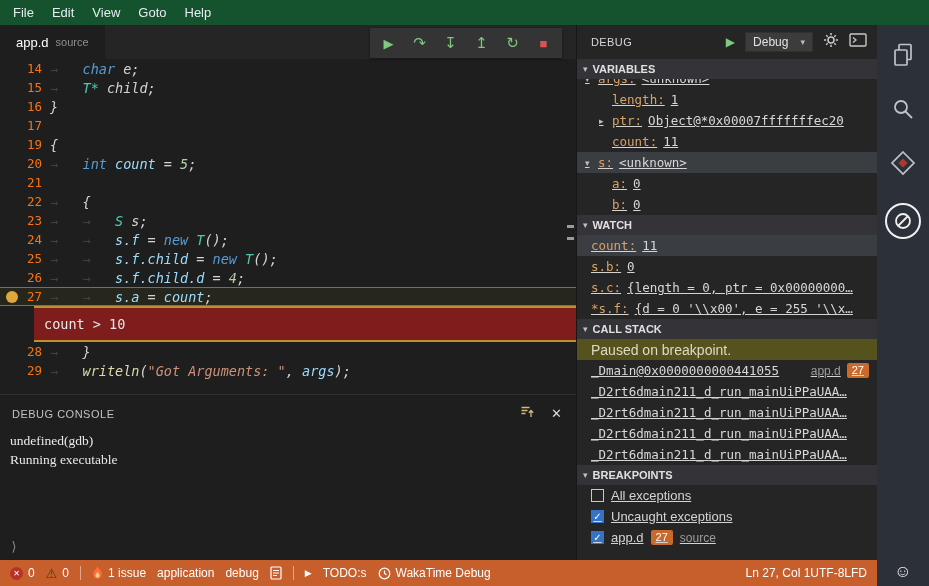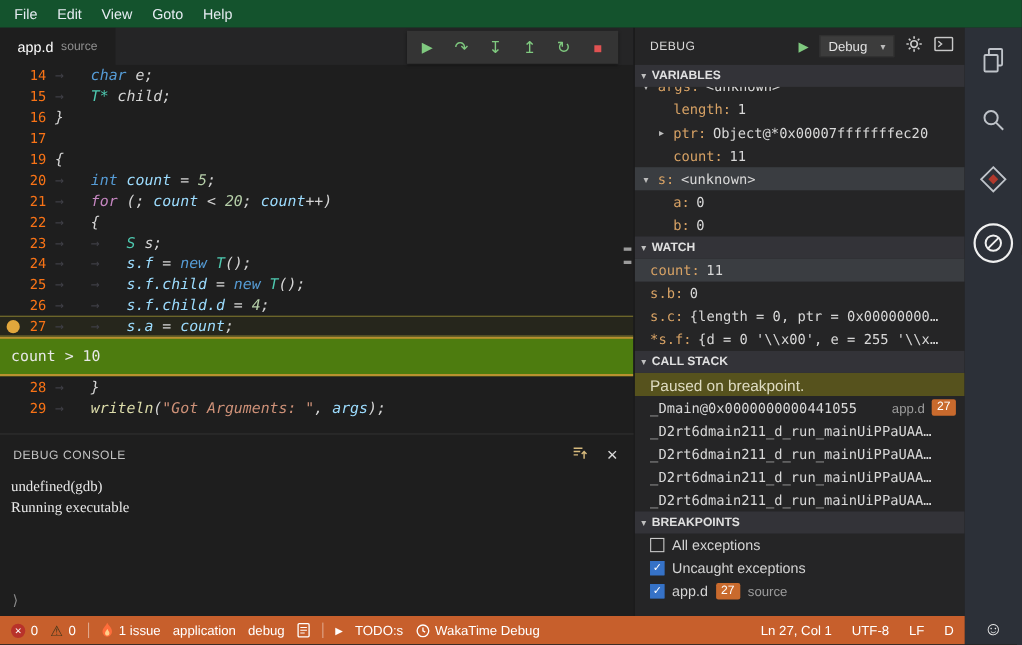--- a/index.html
+++ b/index.html
@@ -18,21 +18,21 @@
   .ab-icon { width:28px; height:28px; display:flex; align-items:center; justify-content:center; opacity:.9; }
   .ab-active { width:36px; height:36px; border:2px solid #f0f0f0; border-radius:50%;
                display:flex; align-items:center; justify-content:center; }
   .ab-smiley { position:absolute; bottom:4px; left:0; width:52px; text-align:center; color:#ececec; font-size:17px; }
 
   
   .statusbar { position:absolute; bottom:0; left:0; width:877px; height:26px; background:#c75f2c;
                display:flex; align-items:center; padding:0 10px; gap:11px; color:#fff; font-size:12px; z-index:25; white-space:nowrap; }
   .sb-item { display:inline-flex; align-items:center; gap:5px; }
   .sb-sep { width:1px; height:14px; background:rgba(255,255,255,.45); }
-  .sb-right { margin-left:auto; display:inline-flex; gap:18px; }
+  .sb-right { margin-left:auto; display:inline-flex; }
   .err-ic { width:13px; height:13px; border-radius:50%; background:#b8322a; color:#fff; font-size:8px;
             display:inline-flex; align-items:center; justify-content:center; font-weight:bold; }
   .warn-ic { color:#44371c; font-size:13px; line-height:1; }
   .play-ic { font-size:9px; }
 
   
   .editor { position:absolute; top:25px; left:0; width:576px; height:535px; background:#1e1e1e; }
   .tabbar { position:relative; height:34px; background:#252526; }
   .tab { display:inline-flex; height:34px; align-items:center; gap:7px; padding:0 16px; background:#1e1e1e; }
   .tab-title { color:#fff; font-size:13px; }
@@ -45,22 +45,22 @@
 
   .code { position:absolute; top:34px; left:0; width:576px; height:501px;
           font-family:"DejaVu Sans Mono",monospace; font-size:13.5px; overflow:hidden; }
   .code-line { position:relative; height:19px; display:flex; align-items:center; }
   .code-line.active { background:#26261c; border-top:1px solid #7d752e; border-bottom:1px solid #7d752e; }
   .gutter { flex:none; width:50px; padding-right:8px; text-align:right; color:#f97316; font-size:12.5px; }
   .line-text { white-space:pre;font-style:italic; }
   .tk-kw{color:#569cd6} .tk-ctrl{color:#c586c0} .tk-type{color:#4ec9b0} .tk-fn{color:#dcdcaa}
   .tk-var{color:#9cdcfe} .tk-num{color:#b5cea8} .tk-str{color:#ce9178} .tk-pl{color:#d4d4d4} .tk-ws{color:#3f3f46}
   .bp-dot { position:absolute; left:6px; top:3px; width:12px; height:12px; border-radius:50%; background:#e2a73c; }
-  .cond-widget { height:36px; border-top:2px solid #b9912f; border-bottom:2px solid #b9912f; background:#4d7c0f;
-                 display:flex; align-items:center; padding-left:10px; }
+  .cond-widget { height:36px; border-top:2px solid #b9912f; border-bottom:2px solid #b9912f; background:#7f1d1d;
+                 display:flex; align-items:center; padding-left:10px;margin-left:34px; }
   .cond-text { color:#e8e8e8; font-size:13.5px; font-family:"DejaVu Sans Mono",monospace; }
   .mark { position:absolute; right:2px; width:7px; height:3px; background:#9b9b9b; z-index:4; }
 
   
   .console { position:absolute; left:0; bottom:0; width:576px; height:166px; background:#1e1e1e;
              border-top:1px solid #303030; z-index:5; }
   .console-head { display:flex; align-items:center; padding:9px 14px 4px 12px; }
   .console-title { font-size:11px; color:#c2c2c2; letter-spacing:.5px; }
   .console-actions { margin-left:auto; display:flex; gap:16px; align-items:center; }
   .console-x { color:#d8d8d8; font-size:13px; }
@@ -78,21 +78,21 @@
   .start-ic { color:#7fc97f; font-size:12px; }
   .profile-pill { background:#3c3c3c; border:1px solid #303030; color:#e2e2e2; font-size:12px; height:20px;
                   display:inline-flex; align-items:center; gap:12px; padding:0 7px; }
   .pill-caret { font-size:9px; color:#bbb; }
   .sec-h { position:relative; z-index:2; height:20px; background:#333338; display:flex; align-items:center;
            gap:5px; padding-left:6px; font-size:11px; font-weight:bold; color:#e0e0e0; }
   .sec-tw { font-size:9px; color:#c0c0c0; }
   .sec-body { position:relative; z-index:1; font-family:"DejaVu Sans Mono",monospace; }
   .sec-body.vars > .row:first-child { margin-top:-11px; }
   .row { height:21px; display:flex; align-items:center; white-space:nowrap; overflow:hidden;
-         font-size:12.5px; color:#d4d4d4; padding-left:14px; }
+         font-size:12.5px; color:#d4d4d4; padding-left:14px;text-decoration:underline; }
   .row.selected { background:#3a3d41; }
   .tw { flex:none; width:13px; font-size:9px; color:#bdbdbd; font-family:"Liberation Sans",sans-serif; }
   .vname { color:#d7a265; margin-right:6px; }
   .vval { color:#d8d8d8; }
   .cs-banner { height:21px; background:#56521d; color:#dedbc2; font-size:14px; display:flex; align-items:center;
                padding-left:14px; font-family:"Liberation Sans","DejaVu Sans",sans-serif; }
   .frame-name { color:#d8d8d8; }
   .frame-loc { margin-left:auto; display:inline-flex; align-items:center; padding-right:8px; gap:6px; }
   .frame-file { color:#9d9d9d; font-size:12px; font-family:"Liberation Sans",sans-serif; }
   .badge { background:#c96a2d; color:#fff; font-size:11px; border-radius:2px; padding:0 5px; height:15px;
@@ -153,21 +153,20 @@
         <div class="code-line">
           <span class="gutter">19</span>
           <span class="line-text"><span class="tk-pl">{</span></span>
         </div>
         <div class="code-line">
           <span class="gutter">20</span>
           <span class="line-text"><span class="tk-ws">→   </span><span class="tk-kw">int</span><span class="tk-pl"> </span><span class="tk-var">count</span><span class="tk-pl"> = </span><span class="tk-num">5</span><span class="tk-pl">;</span></span>
         </div>
         <div class="code-line">
           <span class="gutter">21</span>
-          <span class="line-text"><span class="tk-ws">→   </span><span class="tk-ctrl">for</span><span class="tk-pl"> (; </span><span class="tk-var">count</span><span class="tk-pl"> &lt; </span><span class="tk-num">20</span><span class="tk-pl">; </span><span class="tk-var">count</span><span class="tk-pl">++)</span></span>
         </div>
         <div class="code-line">
           <span class="gutter">22</span>
           <span class="line-text"><span class="tk-ws">→   </span><span class="tk-pl">{</span></span>
         </div>
         <div class="code-line">
           <span class="gutter">23</span>
           <span class="line-text"><span class="tk-ws">→   →   </span><span class="tk-type">S</span><span class="tk-pl"> s;</span></span>
         </div>
         <div class="code-line">

